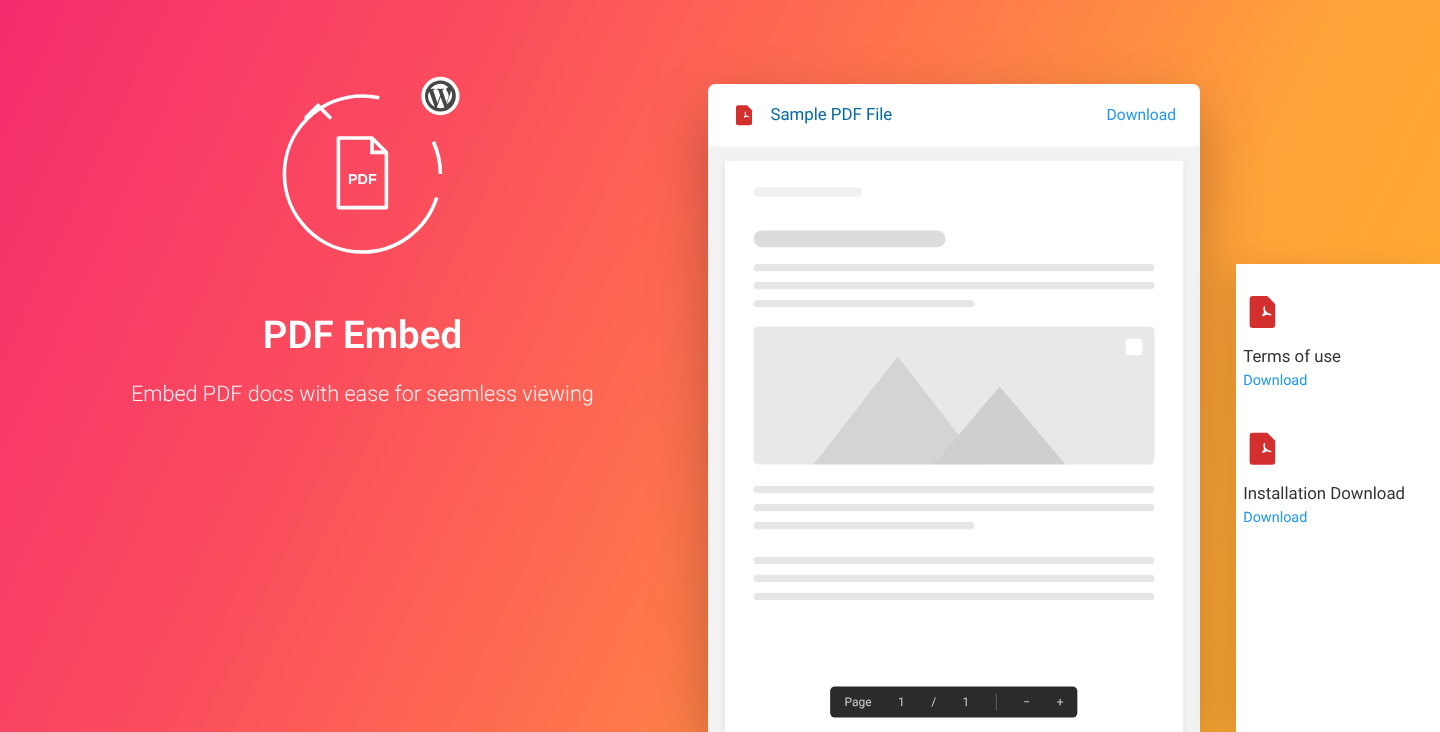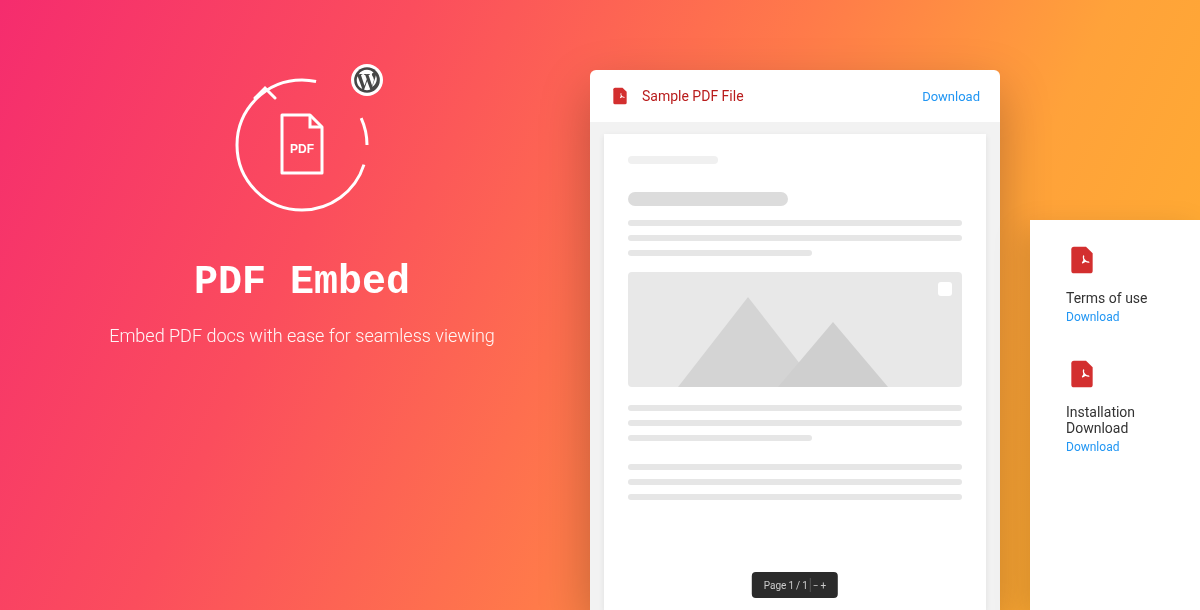--- a/index.html
+++ b/index.html
@@ -40,24 +40,23 @@
   height: 32px;
   border-radius: 50%;
   background: #fff;
   display: flex;
   align-items: center;
   justify-content: center;
 }
 .wp-badge svg { width: 28px; height: 28px; }
 .title {
   text-align: center;
-  font-size: 40px;
+  font-size: 32px;
   font-weight: 600;
   margin-bottom: 18px;
-  font-family: Liberation Mono, monospace;
 }
 .subtitle {
   text-align: center;
   font-size: 18px;
   font-weight: 300;
   line-height: 1.45;
   opacity: 0.95;
   margin-bottom: 38px;
 }
 .cta {
@@ -94,21 +93,21 @@
   gap: 12px;
 }
 .pdf-icon {
   width: 20px;
   height: 20px;
   flex-shrink: 0;
 }
 .viewer-title {
   flex: 1;
   font-size: 14px;
-  color: #b91c1c;
+  color: #0369a1;
 }
 .download-link {
   font-size: 13px;
   color: #2196f3;
   cursor: pointer;
 }
 .viewer-body {
   flex: 1;
   background: #f2f2f2;
   padding: 12px 14px 0;
@@ -162,37 +161,37 @@
 .toolbar {
   position: absolute;
   bottom: 12px;
   left: 50%;
   transform: translateX(-50%);
   background: #2b2b2b;
   border-radius: 4px;
   height: 26px;
   display: flex;
   align-items: center;
-  gap: 2px;
+  gap: 22px;
   padding: 0 12px;
   color: #ddd;
   font-size: 10px;
 }
 .toolbar .sep { width: 1px; height: 14px; background: #555; }
 .toolbar span { opacity: 0.9; }
 
 .sidebar {
   position: absolute;
   right: 0;
   top: 220px;
   width: 170px;
   height: 390px;
   background: #fff;
   box-shadow: -6px 10px 30px rgba(0,0,0,0.15);
-  padding: 24px 36px;
+  padding: 24px 6px;
 }
 .side-item { margin-bottom: 34px; }
 .side-icon { width: 32px; height: 32px; margin-bottom: 10px; }
 .side-title { font-size: 14px; color: #333; margin-bottom: 4px; }
 .side-link { font-size: 12px; color: #2196f3; cursor: pointer; }
 </style>
 </head>
 <body>
 
 <div class="bg"></div>

